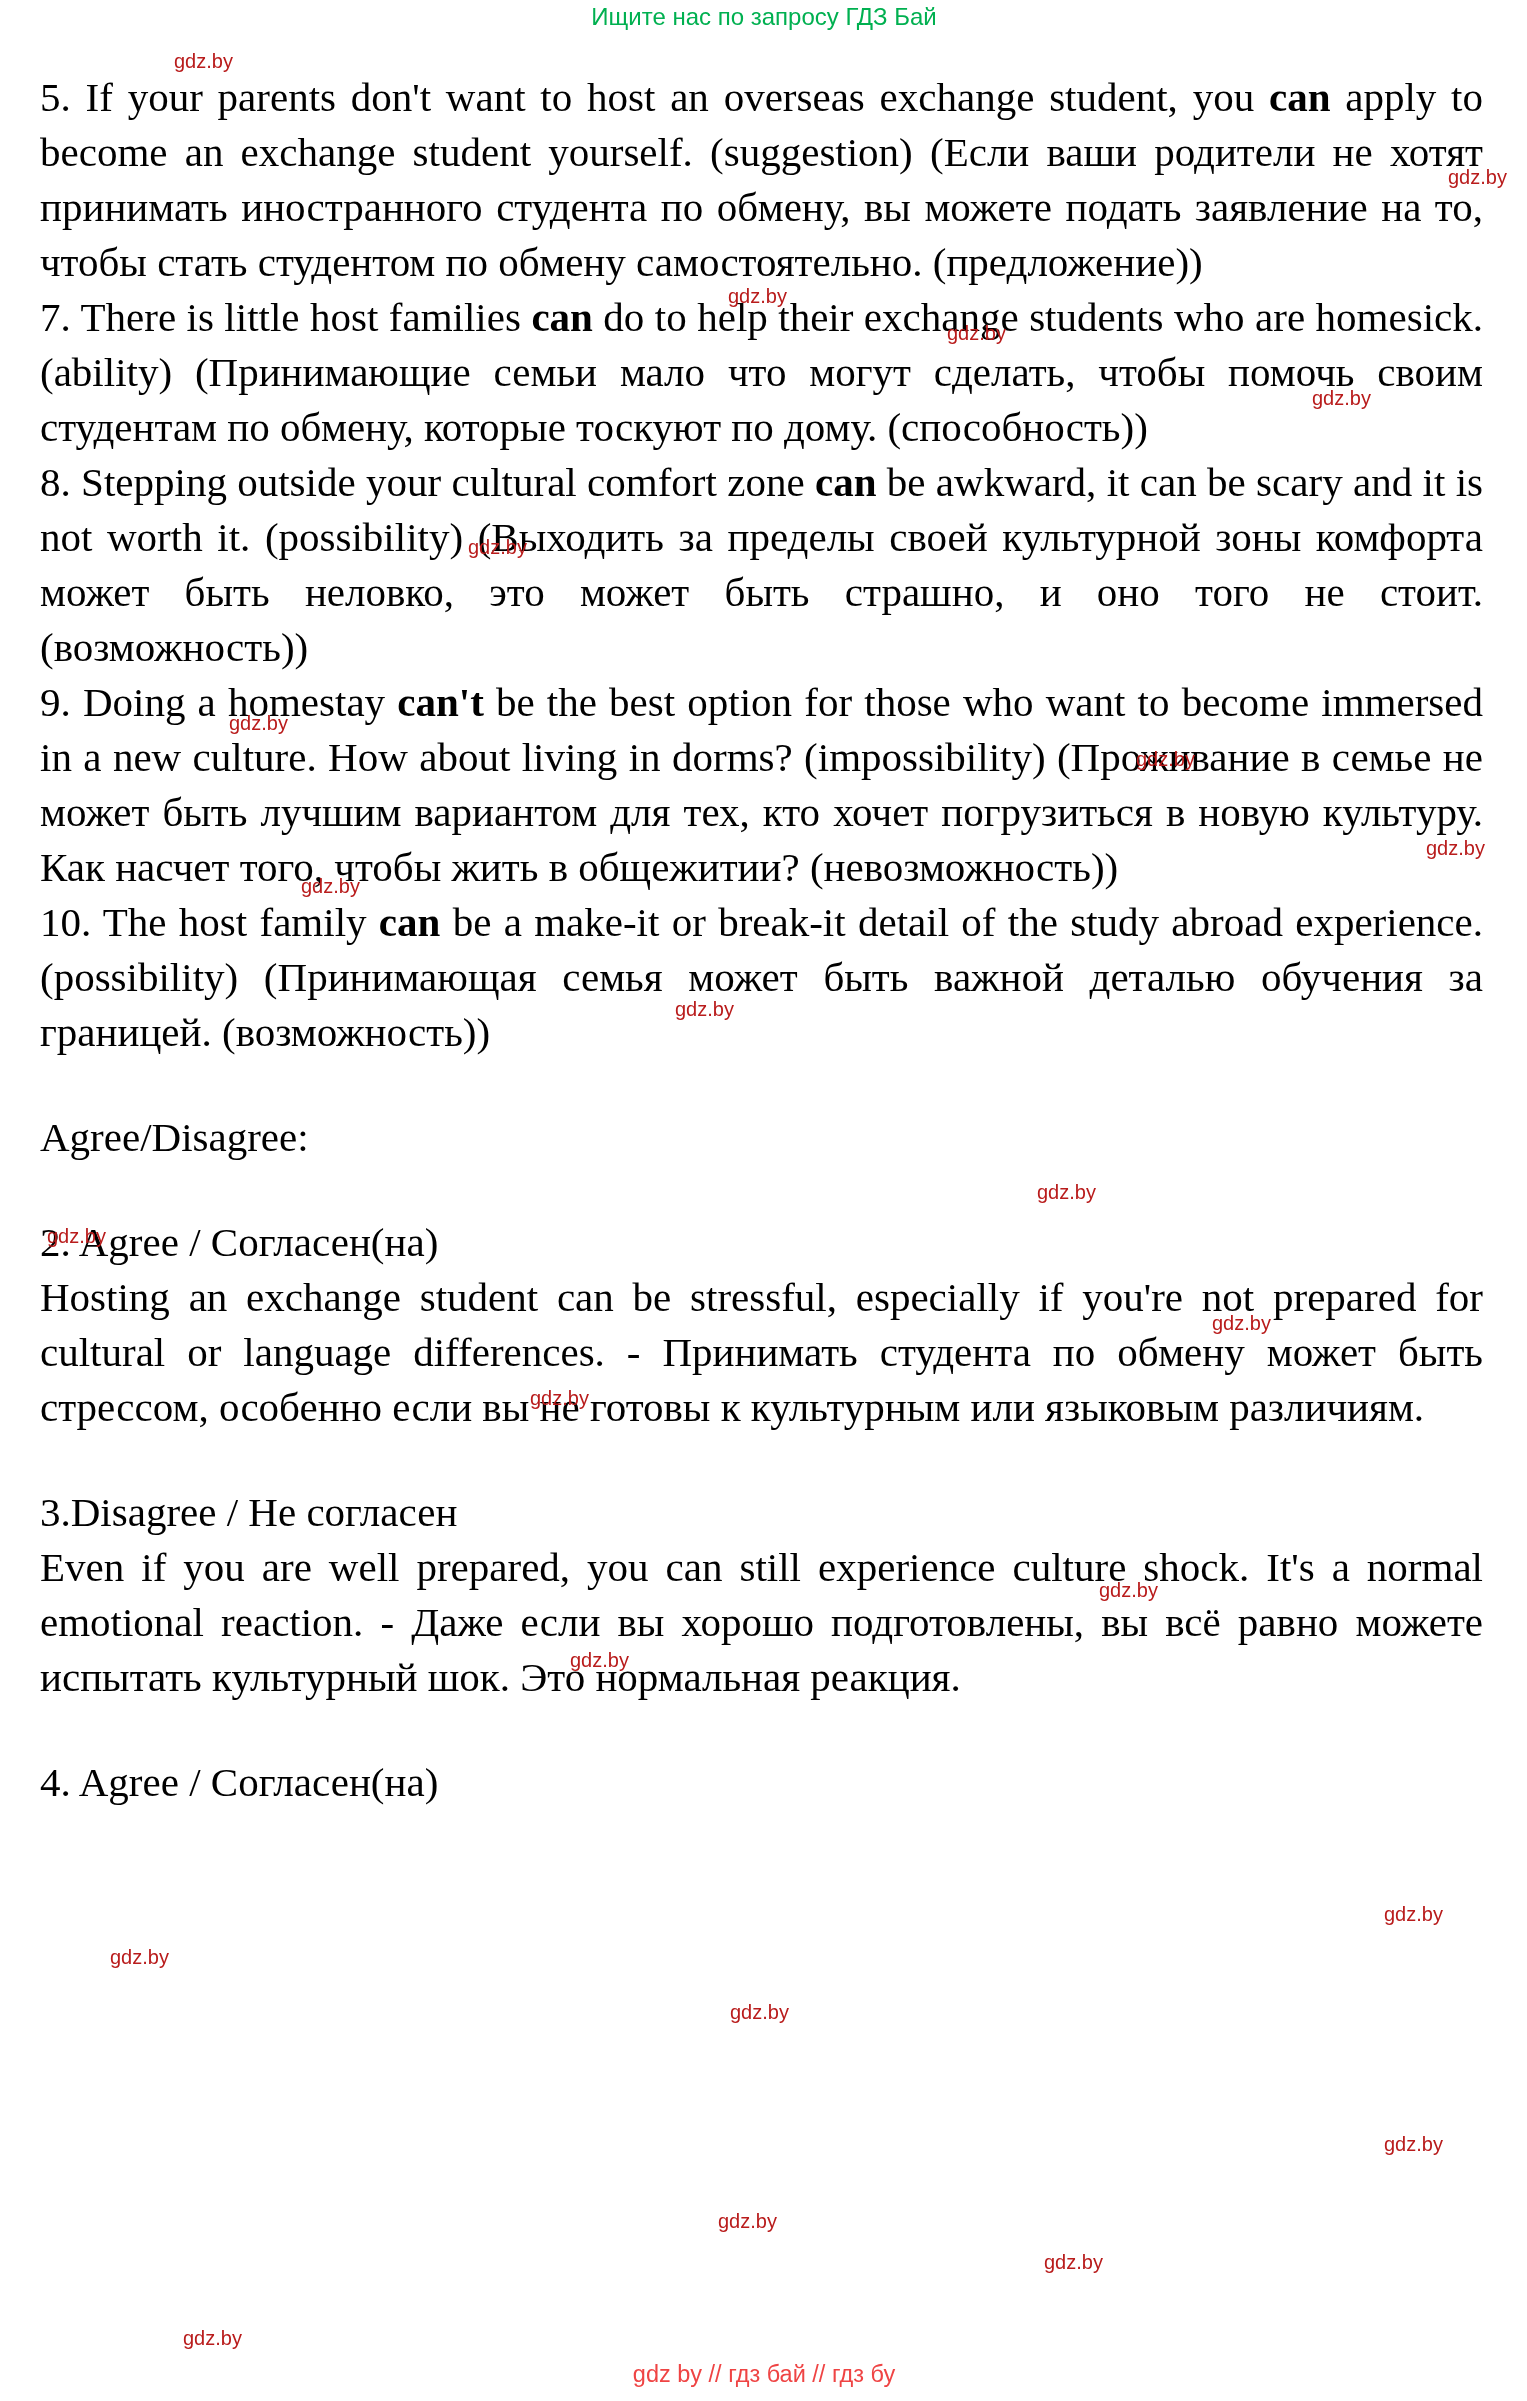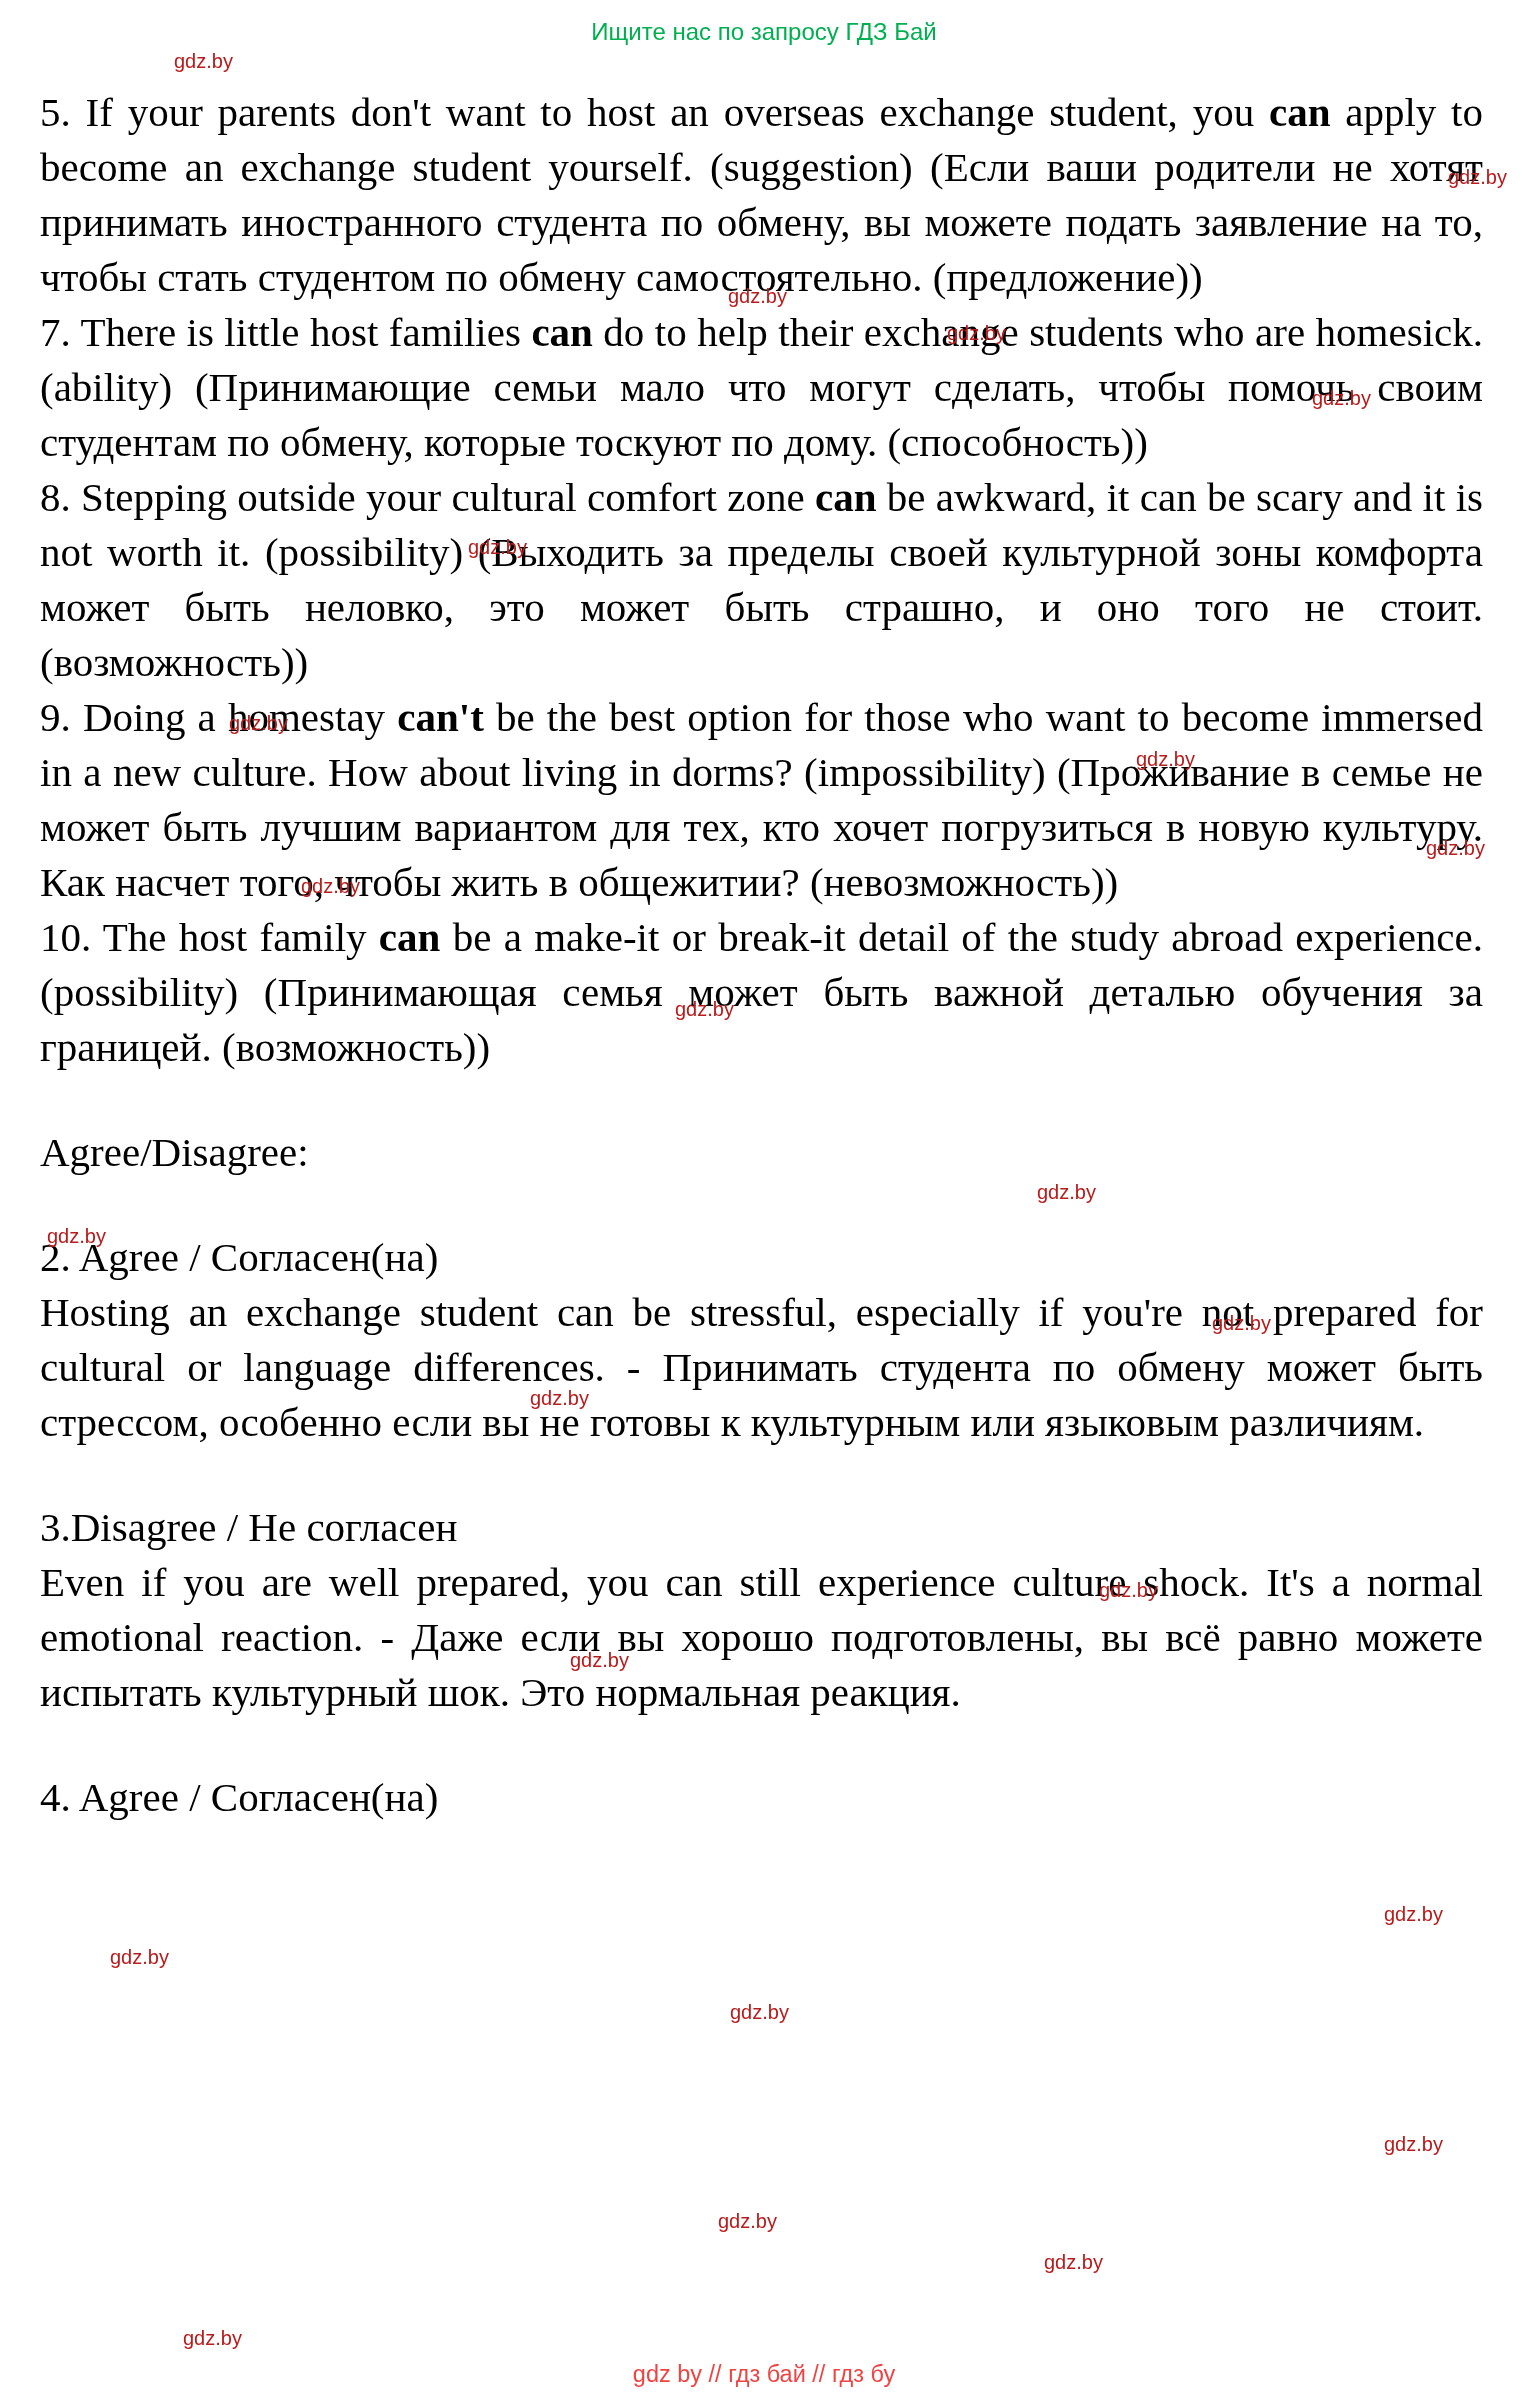--- a/index.html
+++ b/index.html
@@ -10,21 +10,21 @@
     .page {
       position: relative;
       width: 1528px;
       height: 2401px;
       background: #ffffff;
       overflow: hidden;
       font-family: "Liberation Serif", "DejaVu Serif", serif;
       color: #000000;
     }
     .header {
-      padding-top: 17px;
+      padding-top: 2px;
       text-align: center;
       color: #00b050;
       font-family: "Liberation Sans", "DejaVu Sans", sans-serif;
       font-size: 24px;
       line-height: 29px;
     }
     .content {
       margin: 39px 45px 0 40px;
       font-size: 41px;
       line-height: 55px;

